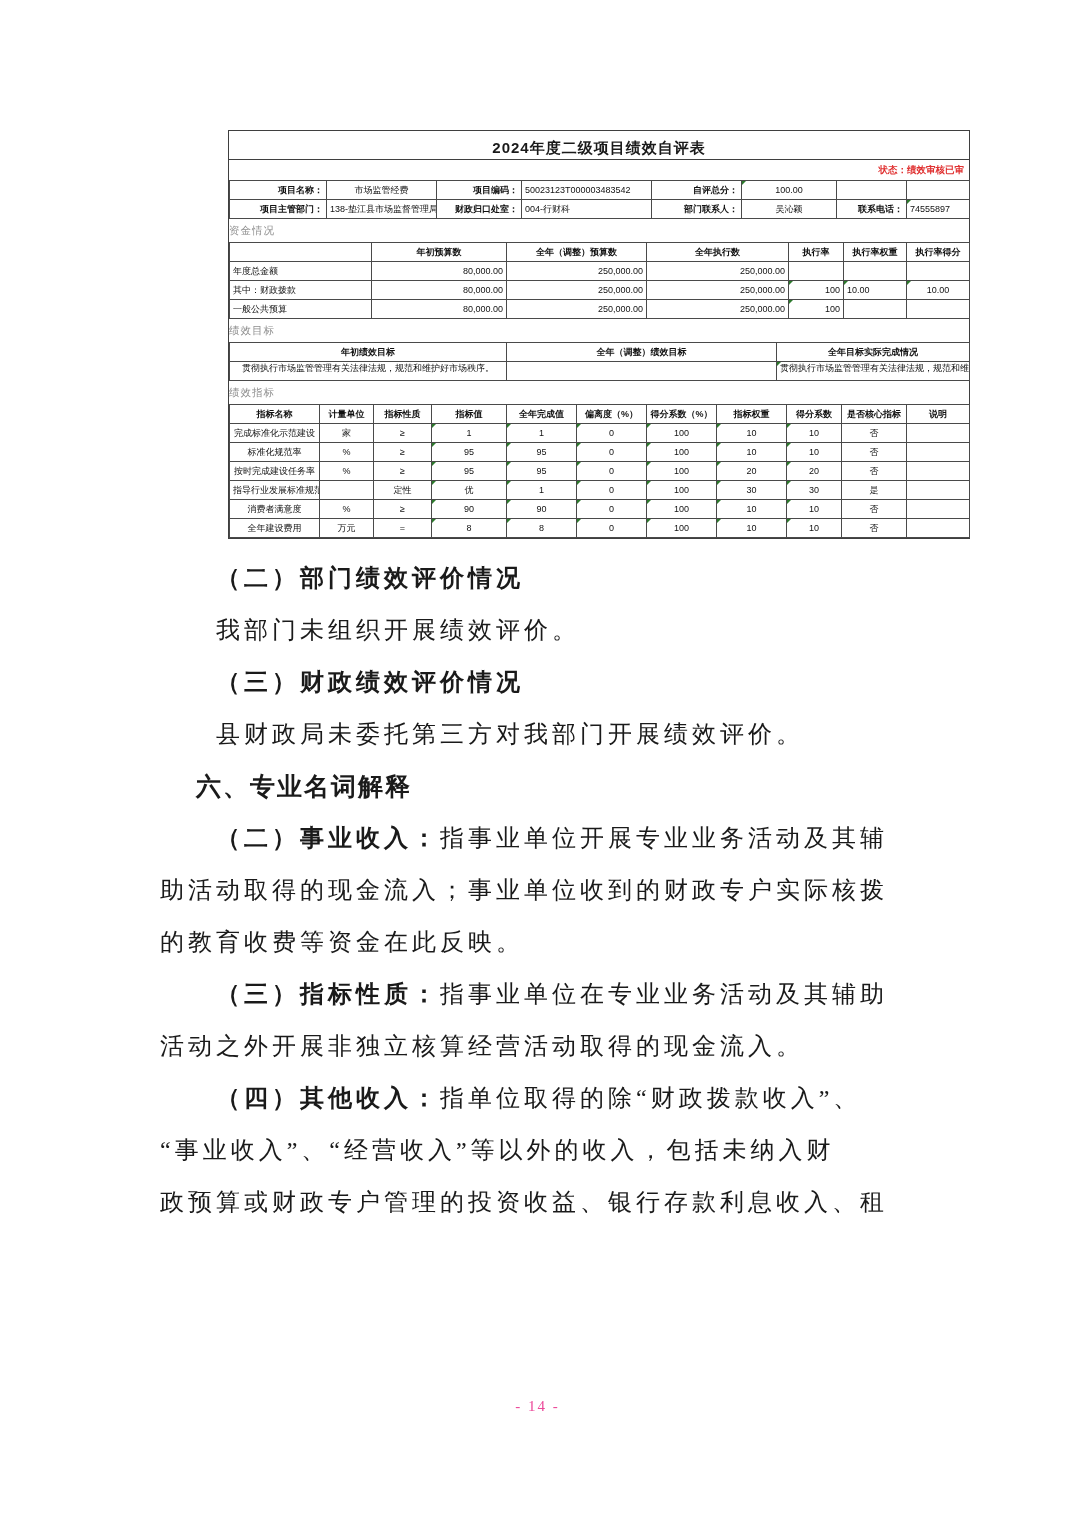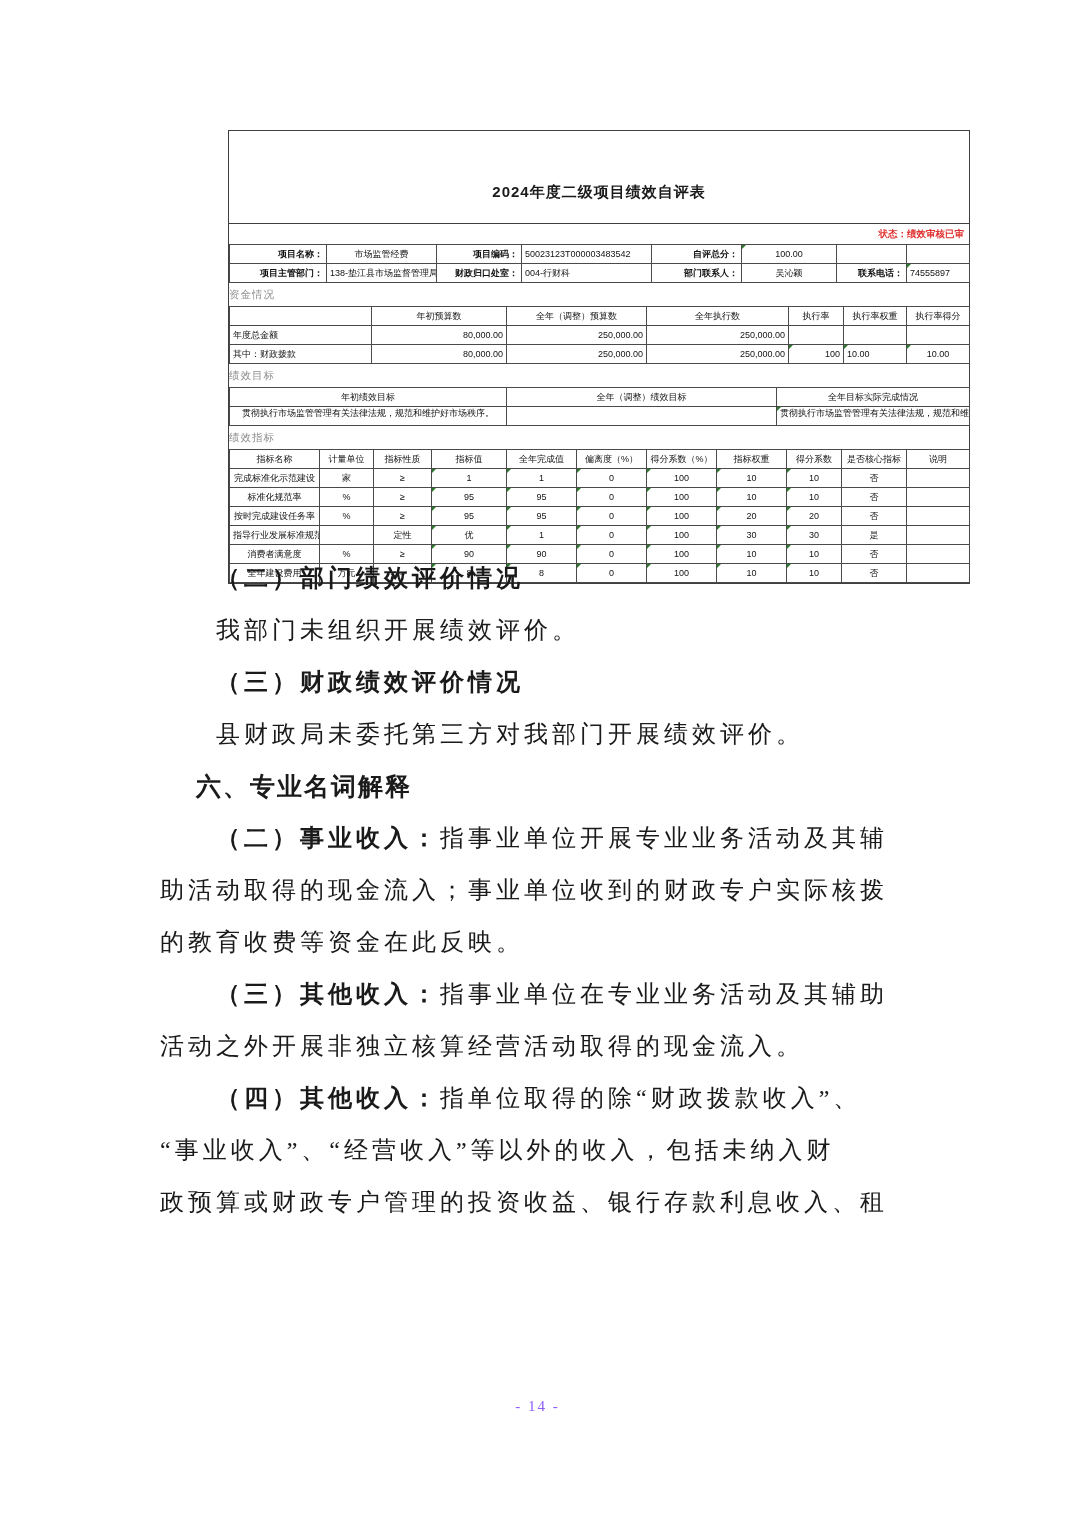--- a/index.html
+++ b/index.html
@@ -2,28 +2,28 @@
 <html><head>
 <meta charset="utf-8">
 <style>
   html,body{margin:0;padding:0;background:#ffffff;}
   .sheet{position:relative;width:1075px;height:1520px;background:#fff;overflow:hidden;
          font-family:"Liberation Serif",serif;color:#1a1a1a;}
 
   
   .report{position:absolute;left:228px;top:130px;width:740px;border:1px solid #3f3f3f;background:#fff;}
   .rt-title{border-bottom:1px solid #3f3f3f;text-align:center;font-family:"Liberation Sans",sans-serif;
-            font-weight:bold;font-size:15px;letter-spacing:1px;padding:8px 0 21px;margin-top:44px;}
+            font-weight:bold;font-size:15px;letter-spacing:1px;padding:8px 0 1px;}
   .rt-status{text-align:right;color:#e03030;font-family:"Liberation Sans",sans-serif;
              font-weight:bold;font-size:9.5px;padding:4px 5px 3px;}
   table.grid{border-collapse:collapse;table-layout:fixed;width:740px;
              font-family:"Liberation Sans",sans-serif;font-size:9px;color:#111;padding-left:20px;}
   table.grid th,table.grid td{border:1px solid #4a4a4a;height:16px;padding:1px 3px;
              overflow:hidden;white-space:nowrap;font-weight:normal;}
-  table.grid th{font-weight:normal;text-align:center;}
+  table.grid th{font-weight:bold;text-align:center;}
   .section-label{text-align:left;color:#8f8f8f;font-family:"Liberation Sans",sans-serif;
                  font-size:10.5px;letter-spacing:1px;padding:5px 0 4px;}
   
   .info-grid td.lbl{font-weight:bold;text-align:right;}
   .info-grid td.val{text-align:center;}
   .info-grid td.val-left{text-align:left;}
   
   .funds-grid td:nth-child(1){text-align:left;}
   .funds-grid td:nth-child(2),.funds-grid td:nth-child(3),
   .funds-grid td:nth-child(4),.funds-grid td:nth-child(5){text-align:right;}
@@ -43,21 +43,21 @@
   
   .body-text{position:absolute;left:160px;top:552px;width:768px;font-size:24px;
              letter-spacing:4px;line-height:52px;}
   .line{white-space:nowrap;}
   .indent{padding-left:56px;}
   .h1 .line{font-family:"Liberation Sans",sans-serif;font-weight:bold;font-size:25px;letter-spacing:2px;padding-left:36px;}
   .h2 .line{font-weight:bold;}
   .term b{font-weight:bold;}
 
   .footer{position:absolute;left:0;top:1398px;width:100%;text-align:center;
-          font-size:15px;color:#8b5cf6;letter-spacing:2px;}
+          font-size:15px;color:#ec4899;letter-spacing:2px;}
 </style>
 </head>
 <body>
 
 <div class="sheet">
 
   <div class="report">
     <div class="rt-title">2024年度二级项目绩效自评表</div>
     <div class="rt-status">状态：绩效审核已审</div>
 
@@ -129,20 +129,29 @@
             <td></td>
           </tr>
           <tr>
             <td>其中：财政拨款</td>
             <td>80,000.00</td>
             <td>250,000.00</td>
             <td>250,000.00</td>
             <td class="tri">100</td>
             <td class="tri">10.00</td>
             <td class="tri">10.00</td>
+          </tr>
+          <tr>
+            <td>一般公共预算</td>
+            <td>80,000.00</td>
+            <td>250,000.00</td>
+            <td>250,000.00</td>
+            <td class="tri">100</td>
+            <td></td>
+            <td></td>
           </tr>
         </tbody>
     </table>
 
     <div class="section-label">绩效目标</div>
     <table class="grid goals-grid">
       <colgroup>
           <col style="width:277px">
           <col style="width:270px">
           <col style="width:193px">
@@ -291,21 +300,21 @@
       </div>
       <div class="para h1">
         <div class="line">六、专业名词解释</div>
       </div>
       <div class="para term">
         <div class="line indent"><b>（二）事业收入：</b>指事业单位开展专业业务活动及其辅</div>
         <div class="line">助活动取得的现金流入；事业单位收到的财政专户实际核拨</div>
         <div class="line">的教育收费等资金在此反映。</div>
       </div>
       <div class="para term">
-        <div class="line indent"><b>（三）其他收入：</b>指事业单位在专业业务活动及其辅助</div>
+        <div class="line indent"><b>（三）指标性质：</b>指事业单位在专业业务活动及其辅助</div>
         <div class="line">活动之外开展非独立核算经营活动取得的现金流入。</div>
       </div>
       <div class="para term">
         <div class="line indent"><b>（四）其他收入：</b>指单位取得的除“财政拨款收入”、</div>
         <div class="line">“事业收入”、“经营收入”等以外的收入，包括未纳入财</div>
         <div class="line">政预算或财政专户管理的投资收益、银行存款利息收入、租</div>
       </div>
     </div>
 
   <div class="footer">- 14 -</div>

